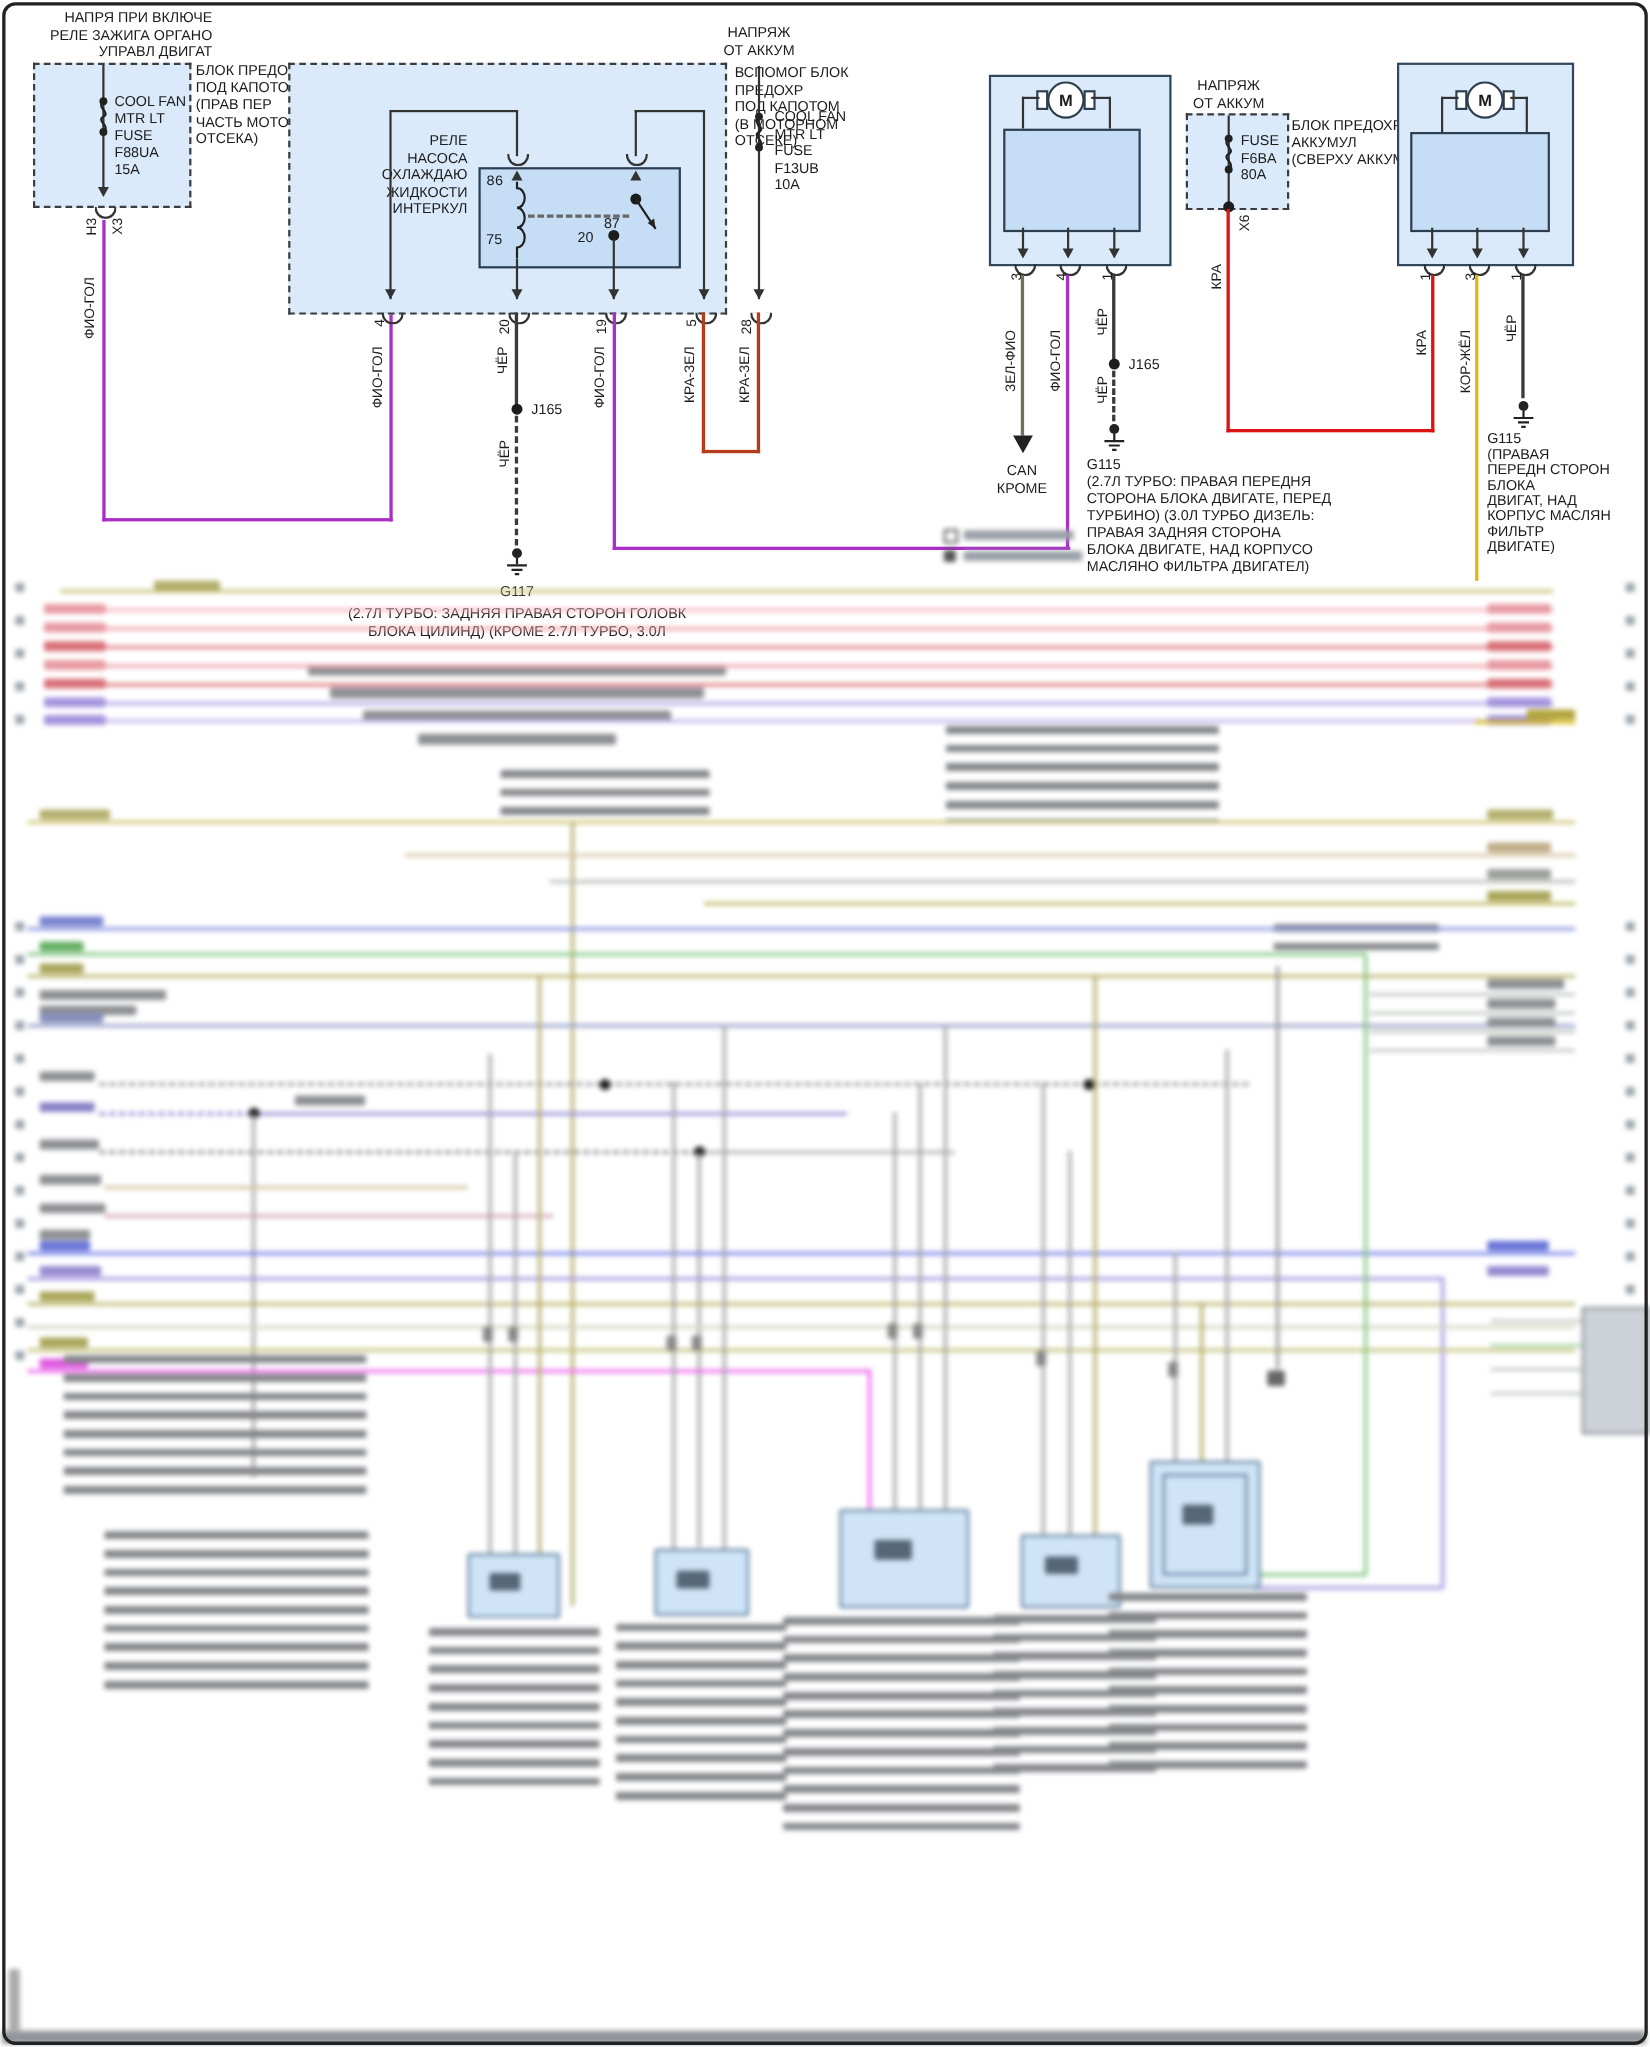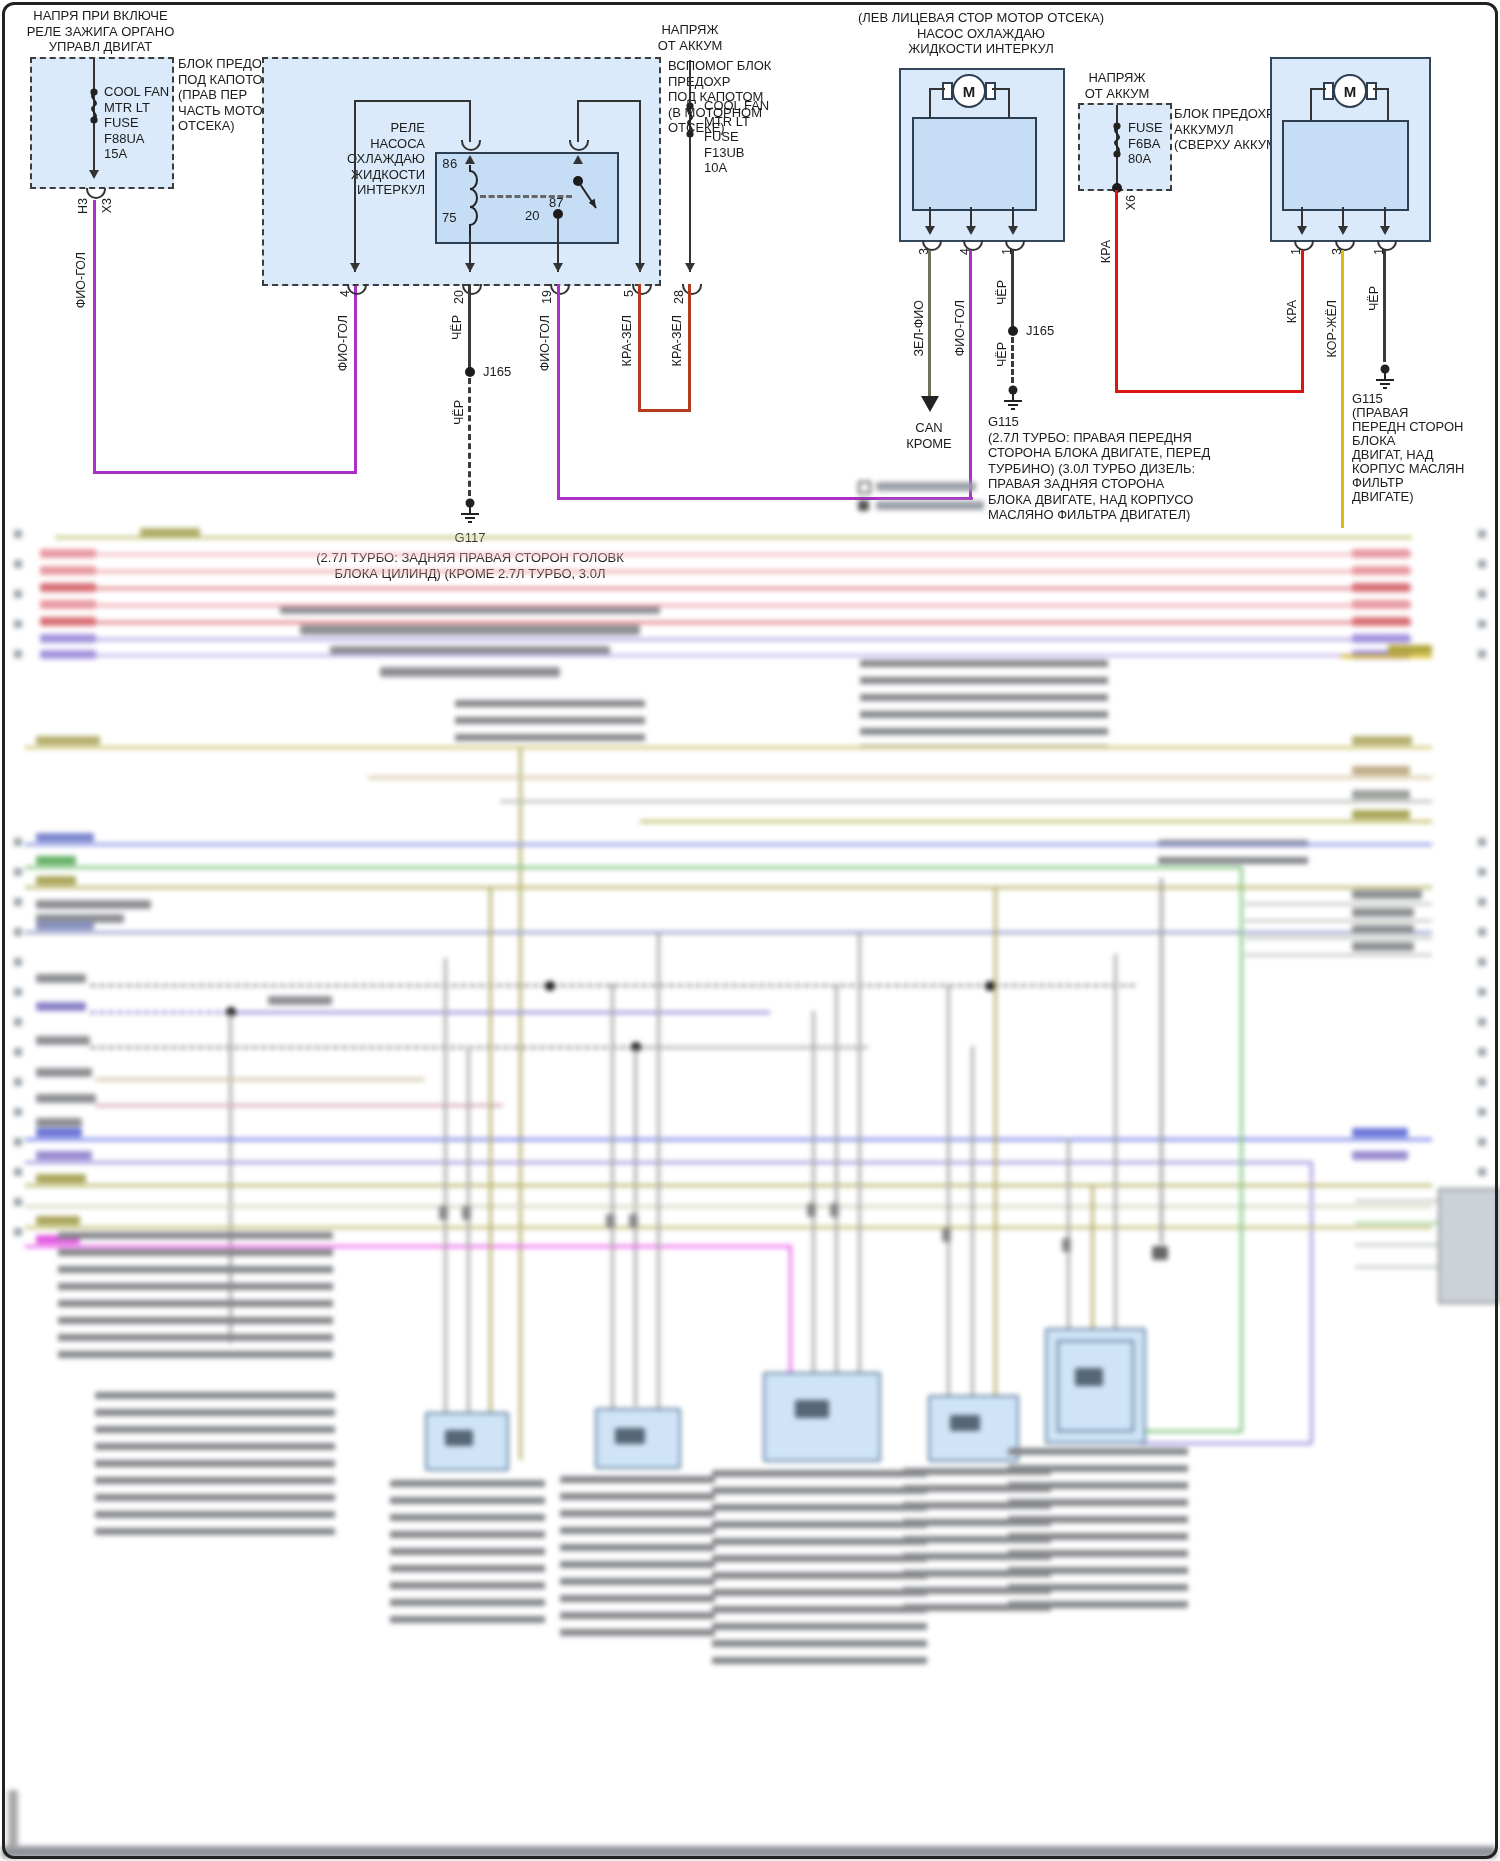--- a/index.html
+++ b/index.html
@@ -29,21 +29,21 @@
   .blob{position:absolute;border-radius:2px;background:#8d8f93;}
   .cap{position:absolute;background:repeating-linear-gradient(to bottom,#84868a 0 7px,transparent 7px 17px);border-radius:2px;}
   .ticks{position:absolute;width:8px;background:repeating-linear-gradient(to bottom,#9aa3ab 0 8px,transparent 8px 30px);}
   .cbox{position:absolute;background:#cfe4f7;border:2px solid #5b7a9a;border-radius:2px;}
 </style>
 </head>
 <body>
 
 <div class="stage">
 
-  <div class="lbl c" style="left:8px;top:8px;width:185px;">НАПРЯ ПРИ ВКЛЮЧЕ
+  <div class="lbl c" style="left:8px;top:8px;width:185px;text-align:right;">НАПРЯ ПРИ ВКЛЮЧЕ
 РЕЛЕ ЗАЖИГА ОРГАНО
 УПРАВЛ ДВИГАТ</div>
   <div class="dbox" style="left:30px;top:57px;width:140px;height:128px;"></div>
   <div class="vl2" style="left:93px;top:59px;height:112px;"></div>
   <svg class="abs" style="left:86px;top:86px;" width="16" height="40">
     <circle cx="8" cy="6" r="3.6" fill="#222"></circle>
       <circle cx="8" cy="34" r="3.6" fill="#222"></circle>
     <path d="M8 6 C 1 12, 15 16, 8 20 C 1 24, 15 28, 8 34" fill="none" stroke="#222" stroke-width="2"></path>
   </svg>
   <div class="lbl" style="left:104px;top:84px;">COOL FAN
@@ -157,23 +157,20 @@
   <div class="lbl c" style="left:250px;top:550px;width:440px;">(2.7Л ТУРБО: ЗАДНЯЯ ПРАВАЯ СТОРОН ГОЛОВК
 БЛОКА ЦИЛИНД) (КРОМЕ 2.7Л ТУРБО, 3.0Л</div>
 
   <div class="vl" style="left:557px;top:284px;height:216px;background:#aa2fc6;"></div>
   <div class="hl" style="left:557px;top:497px;width:416px;background:#aa2fc6;"></div>
 
   <div class="vl" style="left:638px;top:284px;height:128px;background:#b23c1c;"></div>
   <div class="vl" style="left:688px;top:284px;height:128px;background:#b23c1c;"></div>
   <div class="hl" style="left:638px;top:409px;width:53px;background:#b23c1c;"></div>
 
-  <div class="lbl c" style="left:855px;top:10px;width:252px;">(ЛЕВ ЛИЦЕВАЯ СТОР МОТОР ОТСЕКА)
-НАСОС ОХЛАЖДАЮ
-ЖИДКОСТИ ИНТЕРКУЛ</div>
   <div class="sbox" style="left:899px;top:68px;width:162px;height:170px;"></div>
   <div class="mstub" style="left:942px;top:82px;"></div>
   <div class="mstub" style="left:985px;top:82px;"></div>
   <div class="motor" style="left:952px;top:74px;">
       <span>M</span>
     </div>
   <div class="hl2" style="left:929px;top:88px;width:16px;"></div>
   <div class="vl2" style="left:929px;top:88px;height:29px;"></div>
   <div class="hl2" style="left:992px;top:88px;width:18px;"></div>
   <div class="vl2" style="left:1008px;top:88px;height:29px;"></div>

